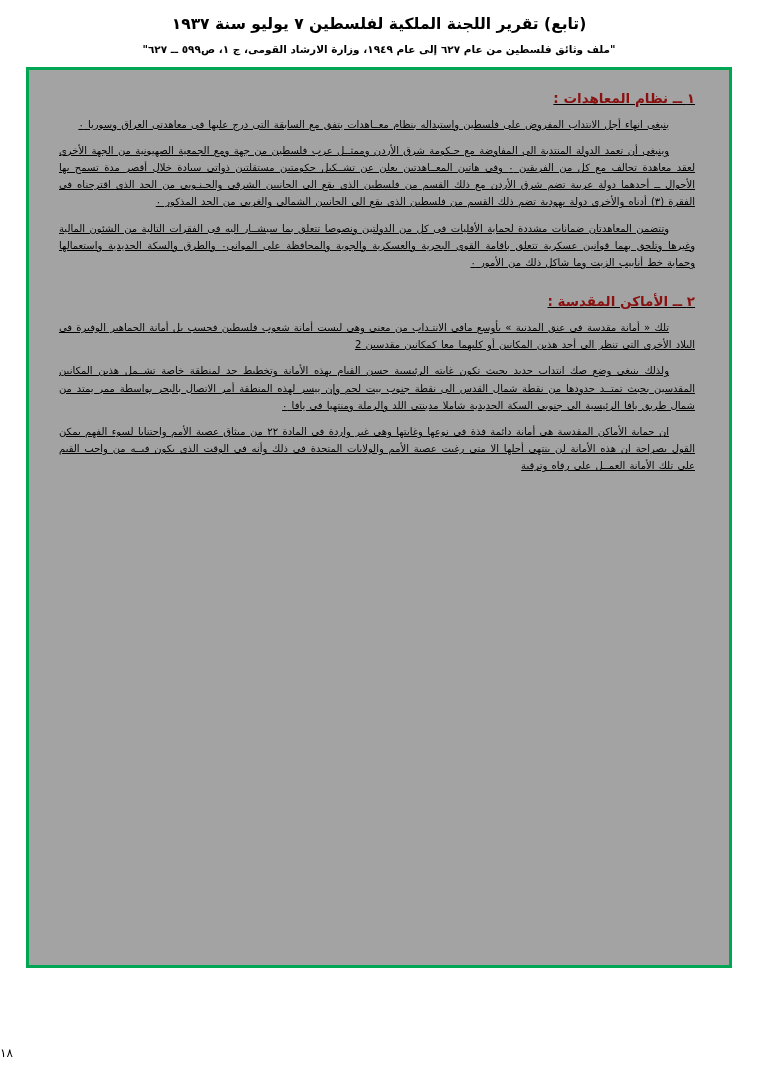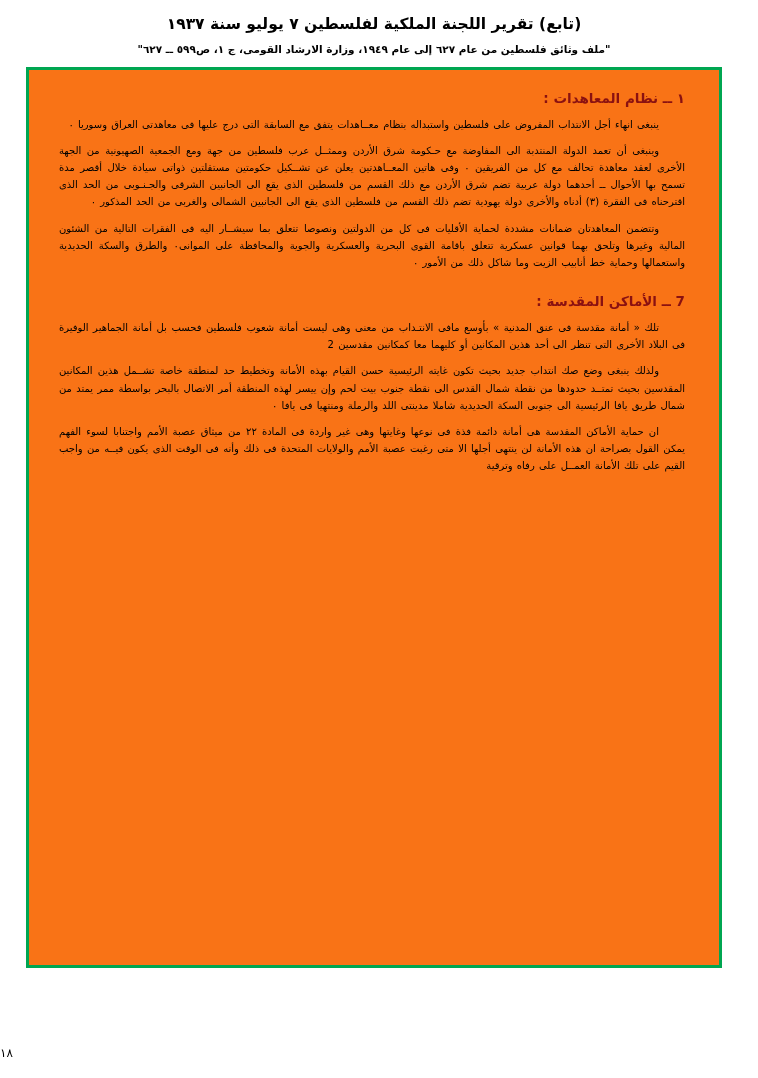--- a/index.html
+++ b/index.html
@@ -12,21 +12,21 @@
     height: 1078px;
     font-family: "DejaVu Sans", sans-serif;
     color: #000000;
     position: relative;
     overflow: hidden;
   }
   .page {
     width: 758px;
     height: 1078px;
     box-sizing: border-box;
-    padding: 14px 36px 8px 26px;
+    padding: 14px 26px 8px 26px;
     position: relative;
   }
   .doc-header {
     text-align: center;
     margin-bottom: 6px;
   }
   .doc-title {
     font-size: 15.5px;
     font-weight: bold;
     letter-spacing: 0px;
@@ -39,22 +39,23 @@
     margin-top: 7px;
     line-height: 1.4;
     direction: rtl;
   }
   .frame {
     border: 3px solid #00a651;
     box-sizing: border-box;
     height: 901px;
     margin-top: 10px;
     padding: 16px 34px 10px 30px;
-    background: #f97316;
+    background: #a3a3a3;
     overflow: hidden;
+    text-decoration: underline;
   }
   .section-heading {
     font-size: 13.5px;
     font-weight: bold;
     color: #8a1111;
     direction: rtl;
     text-align: right;
     margin: 4px 0 10px 0;
   }
   .section-heading.second {
@@ -90,21 +91,21 @@
     <div class="doc-subtitle">"ملف وثائق فلسطين من عام ٦٢٧ إلى عام ١٩٤٩، وزارة الارشاد القومى، ج ١، ص٥٩٩ ــ ٦٢٧"</div>
   </div>
 
   <div class="frame">
 
     <div class="section-heading">١ ــ نظام المعاهدات :</div>
     <p class="body-par">ينبغى انهاء أجل الانتداب المفروض على فلسطين واستبداله بنظام معــاهدات يتفق مع السابقة التى درج عليها فى معاهدتى العراق وسوريا ٠</p>
     <p class="body-par">وينبغى أن تعمد الدولة المنتدبة الى المفاوضة مع حـكومة شرق الأردن وممثــل عرب فلسطين من جهة ومع الجمعية الصهيونية من الجهة الأخرى لعقد معاهدة تحالف مع كل من الفريقين ٠ وفى هاتين المعــاهدتين يعلن عن تشــكيل حكومتين مستقلتين ذواتى سيادة خلال أقصر مدة تسمح بها الأحوال ــ أحدهما دولة عربية تضم شرق الأردن مع ذلك القسم من فلسطين الذى يقع الى الجانبين الشرقى والجـنـوبى من الحد الذى اقترحناه فى الفقرة (٣) أدناه والأخرى دولة يهودية تضم ذلك القسم من فلسطين الذى يقع الى الجانبين الشمالى والغربى من الحد المذكور ٠</p>
     <p class="body-par">وتتضمن المعاهدتان ضمانات مشددة لحماية الأقليات فى كل من الدولتين ونصوصا تتعلق بما سيشــار اليه فى الفقرات التالية من الشئون المالية وغيرها وتلحق بهما قوانين عسكرية تتعلق باقامة القوى البحرية والعسكرية والجوية والمحافظة على الموانى٠ والطرق والسكة الحديدية واستعمالها وحماية خط أنابيب الزيت وما شاكل ذلك من الأمور ٠</p>
 
-    <div class="section-heading second">7 ــ الأماكن المقدسة :</div>
+    <div class="section-heading second">٢ ــ الأماكن المقدسة :</div>
     <p class="body-par">تلك « أمانة مقدسة فى عنق المدنية » بأوسع مافى الانتـداب من معنى وهى ليست أمانة شعوب فلسطين فحسب بل أمانة الجماهير الوفيرة فى البلاد الأخرى التى تنظر الى أحد هذين المكانين أو كليهما معا كمكانين مقدسين 2</p>
     <p class="body-par">ولذلك ينبغى وضع صك انتداب جديد بحيث تكون غايته الرئيسية حسن القيام بهذه الأمانة وتخطيط حد لمنطقة خاصة تشــمل هذين المكانين المقدسين بحيث تمتــد حدودها من نقطة شمال القدس الى نقطة جنوب بيت لحم وإن ييسر لهذه المنطقة أمر الاتصال بالبحر بواسطة ممر يمتد من شمال طريق يافا الرئيسية الى جنوبى السكة الحديدية شاملا مدينتى اللد والرملة ومنتهيا فى يافا ٠</p>
     <p class="body-par">ان حماية الأماكن المقدسة هى أمانة دائمة فذة فى نوعها وغايتها وهى غير واردة فى المادة ٢٢ من ميثاق عصبة الأمم واجتنابا لسوء الفهم يمكن القول بصراحة ان هذه الأمانة لن ينتهى أجلها الا متى رغبت عصبة الأمم والولايات المتحدة فى ذلك وأنه فى الوقت الذى يكون فيــه من واجب القيم على تلك الأمانة العمــل على رفاه وترقية</p>
 
   </div>
 
   <div class="page-number">١٨</div>
 
 </div>
 

